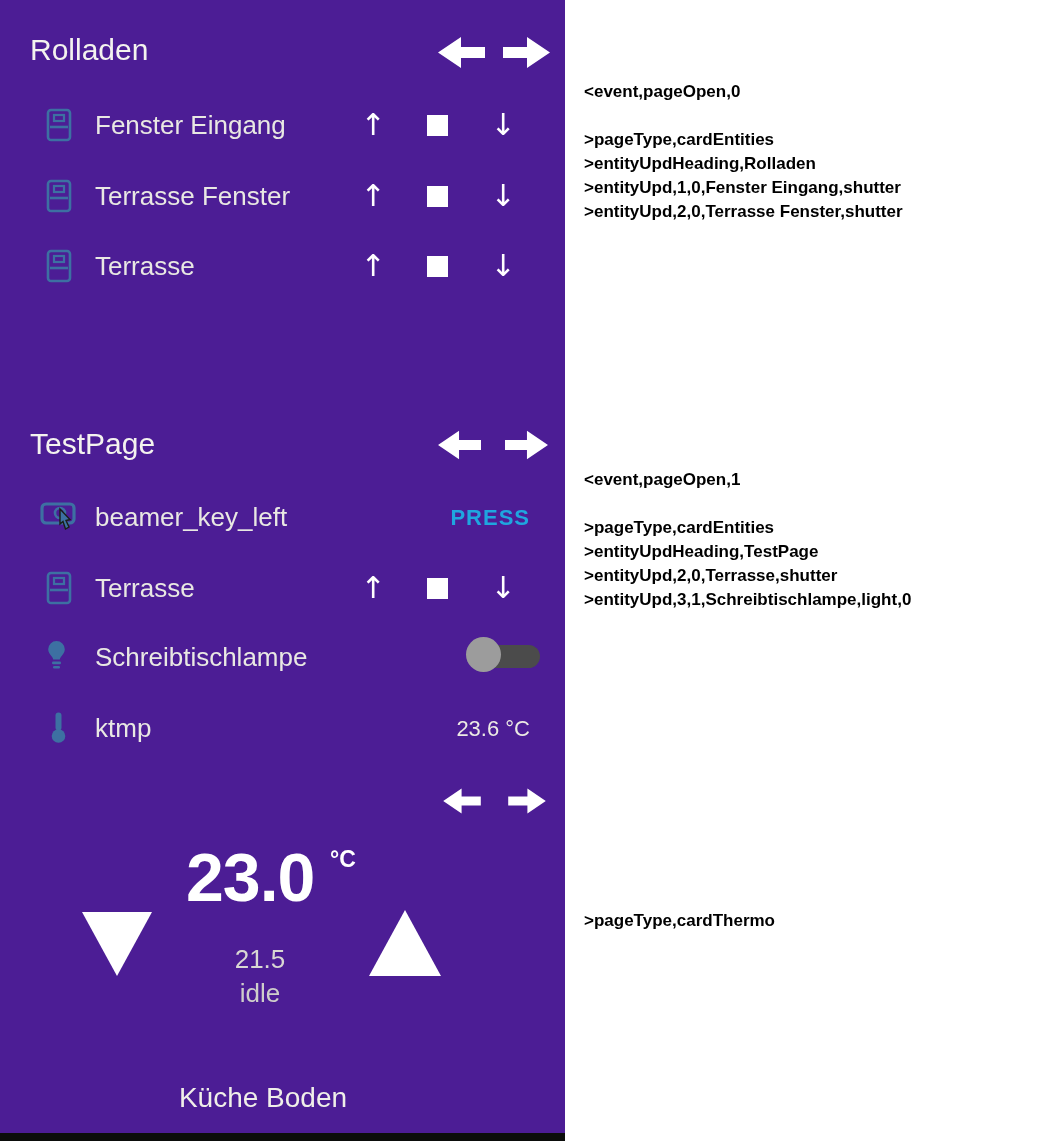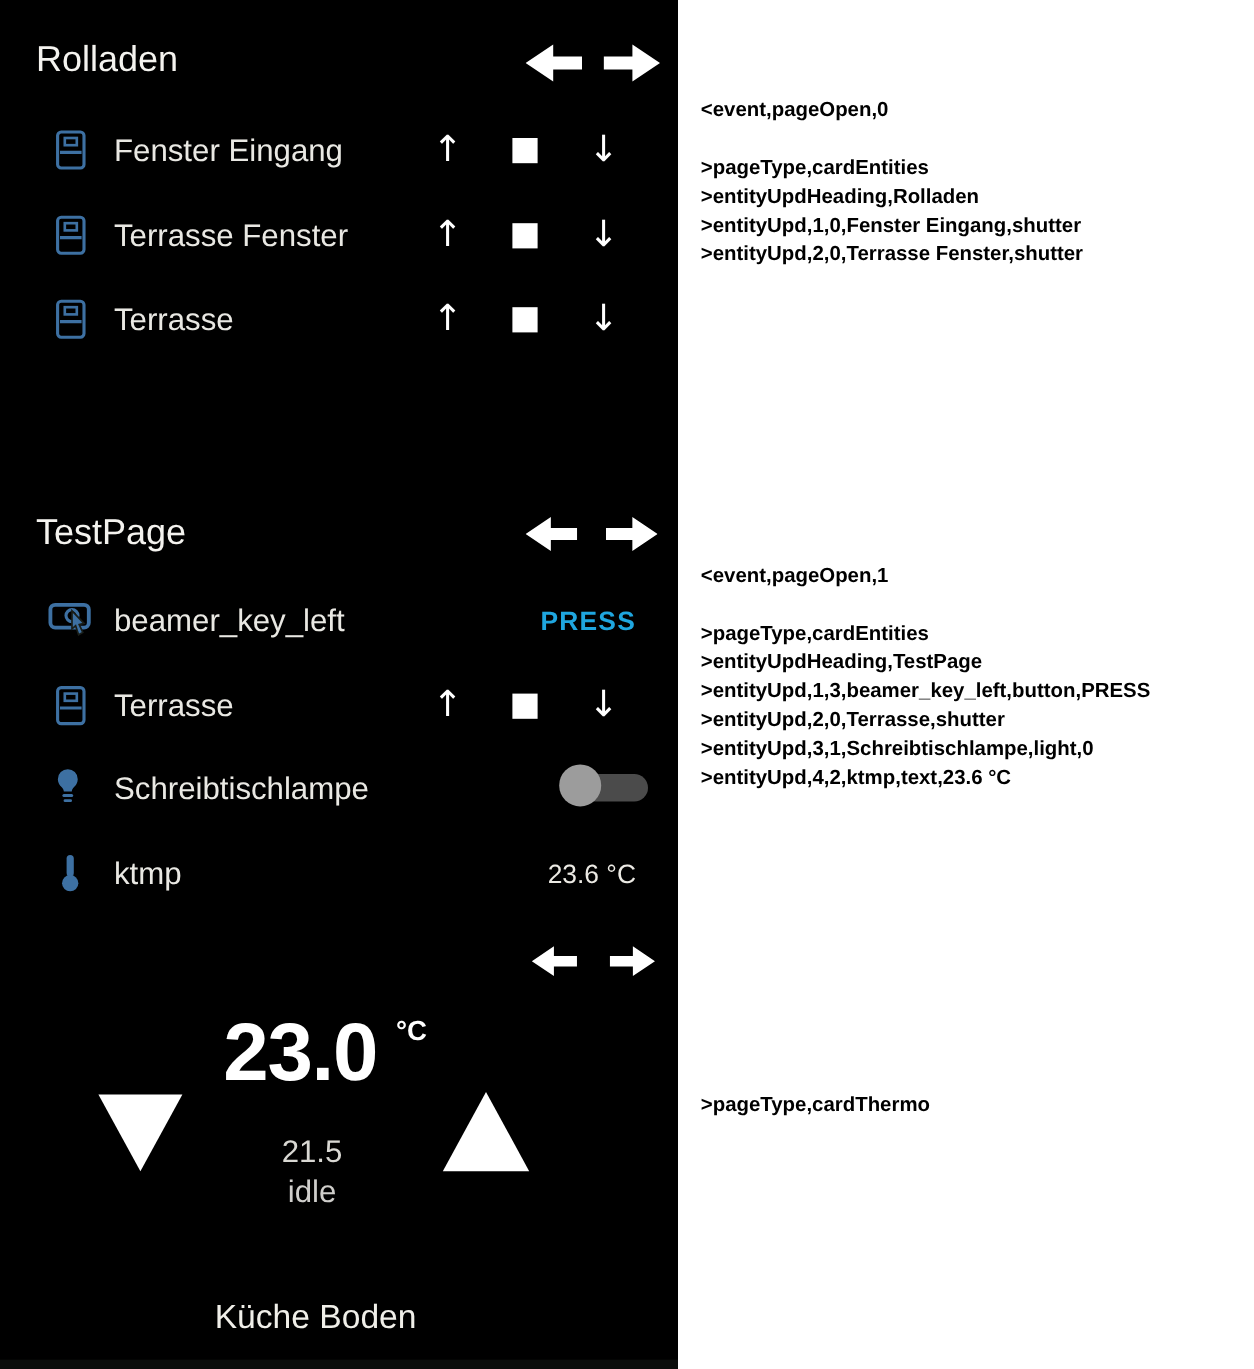--- a/index.html
+++ b/index.html
@@ -1,19 +1,19 @@
 <!DOCTYPE html>
 <html><head>
 <meta charset="utf-8">
 <style>
   html,body{margin:0;padding:0;background:#ffffff;}
   #stage{position:relative;width:1045px;height:1141px;background:#ffffff;overflow:hidden;
          font-family:"Liberation Sans",sans-serif;}
   
-  #panel{position:absolute;left:0;top:0;width:565px;height:1141px;background:#000000;text-decoration:underline;}
+  #panel{position:absolute;left:0;top:0;width:565px;height:1141px;background:#4c1d95;text-decoration:underline;}
   .h{position:absolute;left:30px;font-size:30px;font-weight:400;color:#f4f3ef;line-height:34px;}
   .lbl{position:absolute;left:95px;font-size:26px;color:#e9e8e3;line-height:26px;}
   .uarr,.darr{position:absolute;width:40px;text-align:center;font-size:30px;line-height:38px;
          color:#ffffff;font-family:"DejaVu Sans",sans-serif;cursor:pointer;}
   .sq{position:absolute;width:21px;height:21px;background:#ffffff;cursor:pointer;}
   .icon{position:absolute;}
   .val{position:absolute;font-size:22px;color:#eceae4;line-height:26px;}
   .press{position:absolute;left:400px;width:130px;text-align:right;font-size:22px;font-weight:700;
          letter-spacing:1px;color:#1fa6df;cursor:pointer;}
   .navarr{position:absolute;cursor:pointer;}
@@ -177,23 +177,21 @@
     <div class="logline">&gt;entityUpdHeading,Rolladen</div>
     <div class="logline">&gt;entityUpd,1,0,Fenster Eingang,shutter</div>
     <div class="logline">&gt;entityUpd,2,0,Terrasse Fenster,shutter</div>
   </div>
 
   <div class="logblock" style="top:468px">
     <div class="logline">&lt;event,pageOpen,1</div>
     <div class="logspacer"></div>
     <div class="logline">&gt;pageType,cardEntities</div>
     <div class="logline">&gt;entityUpdHeading,TestPage</div>
-    <div class="logline">&gt;entityUpd,1,3,beamer_key_left,button,PRESS</div>
     <div class="logline">&gt;entityUpd,2,0,Terrasse,shutter</div>
     <div class="logline">&gt;entityUpd,3,1,Schreibtischlampe,light,0</div>
-    <div class="logline">&gt;entityUpd,4,2,ktmp,text,23.6 °C</div>
   </div>
 
   <div class="logblock" style="top:885px">
     <div class="logspacer"></div>
     <div class="logline">&gt;pageType,cardThermo</div>
   </div>
 </div>
 
 </body></html>

